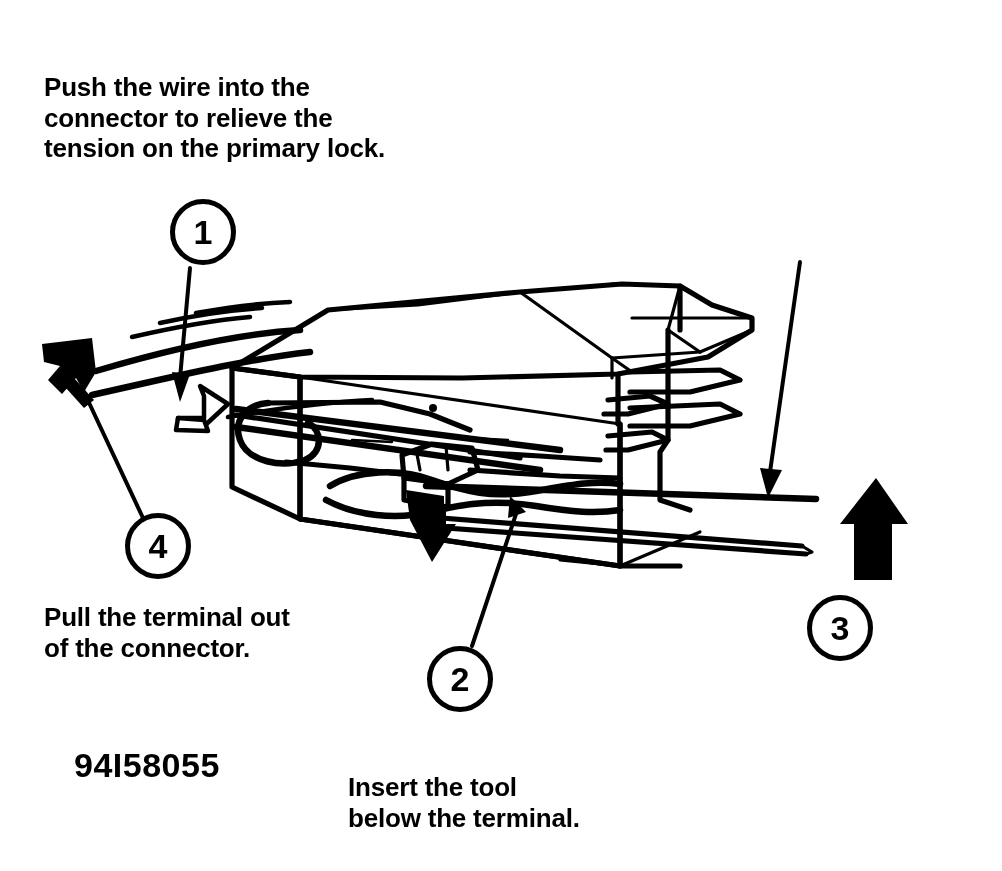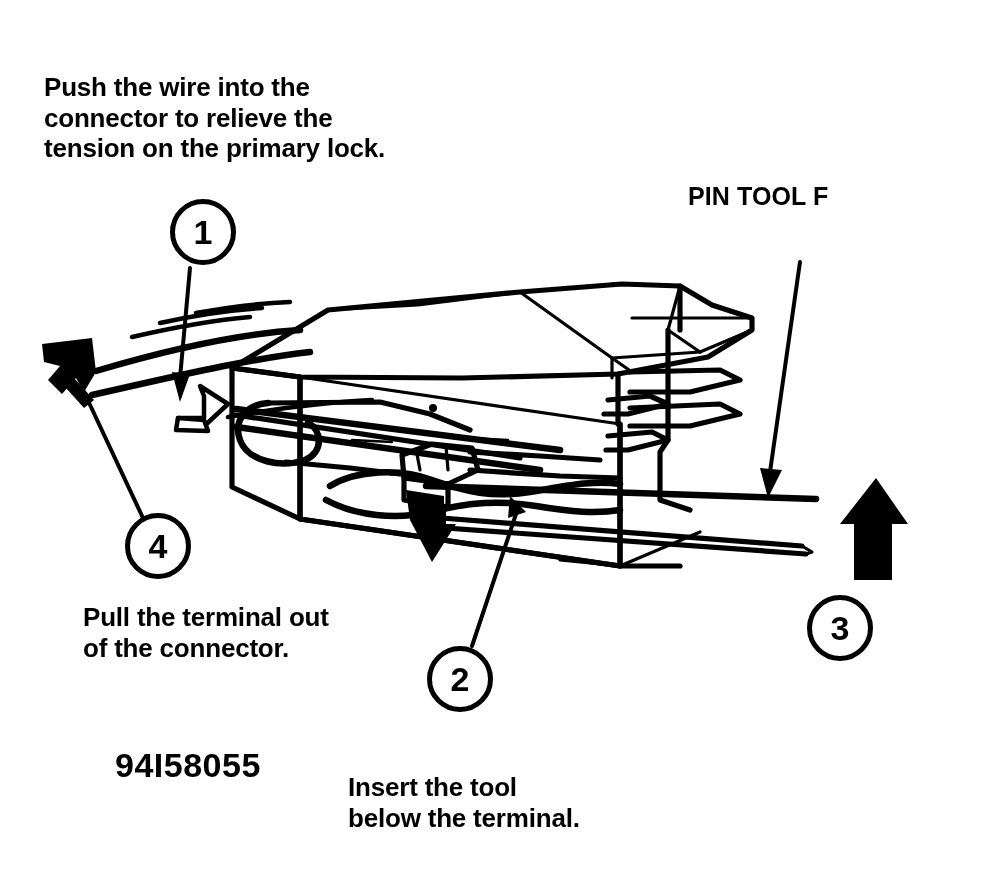--- a/index.html
+++ b/index.html
@@ -34,25 +34,24 @@
   .instruction {
     font-size: 26px;
   }
   .tool-label {
     font-size: 25px;
     letter-spacing: 0.1px;
   }
   .partnum {
     font-size: 34px;
     letter-spacing: 0.5px;
-    margin-left: 41px;
   }
   #t-push      { left: 44px;  top: 72px;  }
   #t-pintool   { left: 688px; top: 182px; }
-  #t-pull      { left: 44px;  top: 602px; margin-left: 39px; }
+  #t-pull      { left: 44px;  top: 602px; }
   #t-insert    { left: 348px; top: 728px; margin-top: 44px; }
   #t-lift      { left: 722px; top: 676px; }
   #t-partnum   { left: 74px;  top: 745px; }
 
   .callout-num {
     position: absolute;
     width: 66px;
     height: 66px;
     border: 5px solid #000;
     border-radius: 50%;
@@ -206,21 +205,21 @@
       <path class="lead" d="M800,262 L770,472"></path>
       <path class="solid" d="M760,468 L782,470 L768,498 Z"></path>
     </g>
 
   </svg>
 
   <div class="txt instruction" id="t-push">Push the wire into the
 connector to relieve the
 tension on the primary lock.</div>
 
-  <div class="txt tool-label" id="t-pintool"><span>PIN TOOL F</span><br></div>
+  <div class="txt tool-label" id="t-pintool"><br></div>
 
   <div class="txt instruction" id="t-pull">Pull the terminal out
 of the connector.</div>
 
   <div class="txt instruction" id="t-insert">Insert the tool
 below the terminal.</div>
 
 
   <div class="txt partnum" id="t-partnum">94I58055</div>
 

